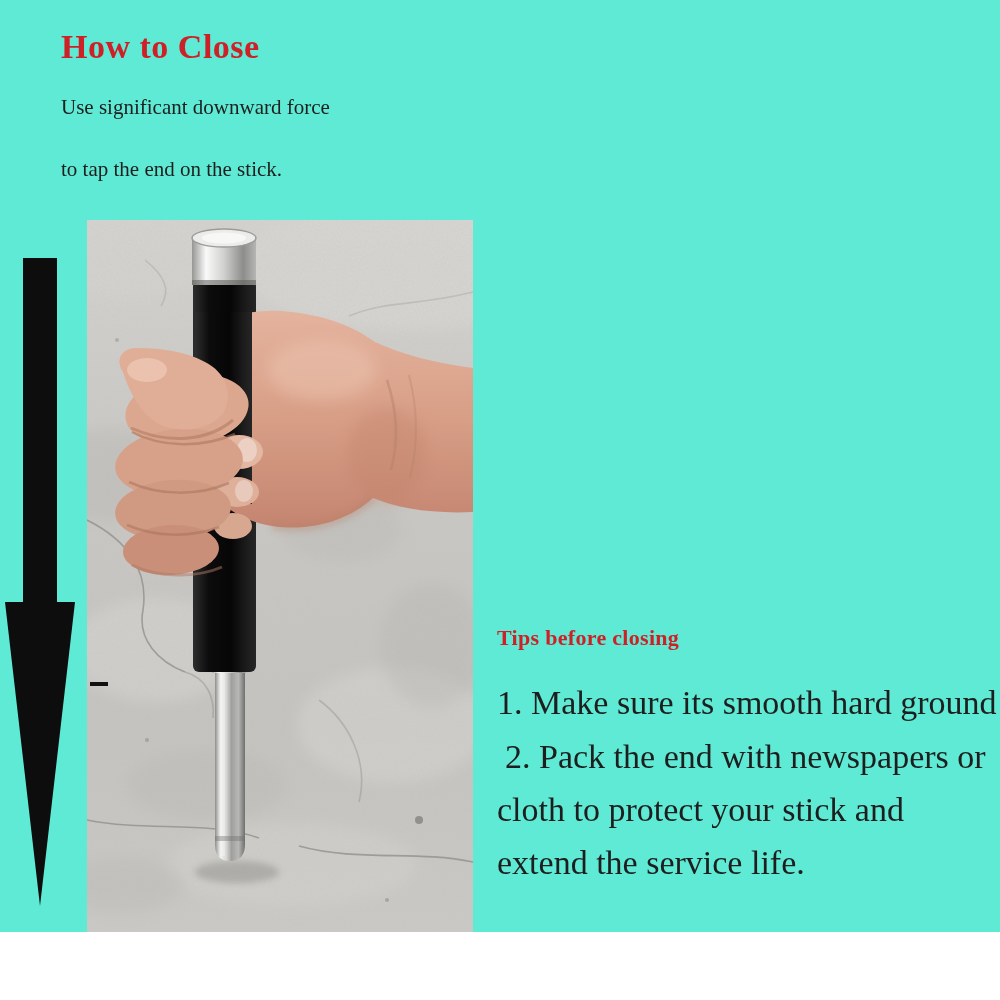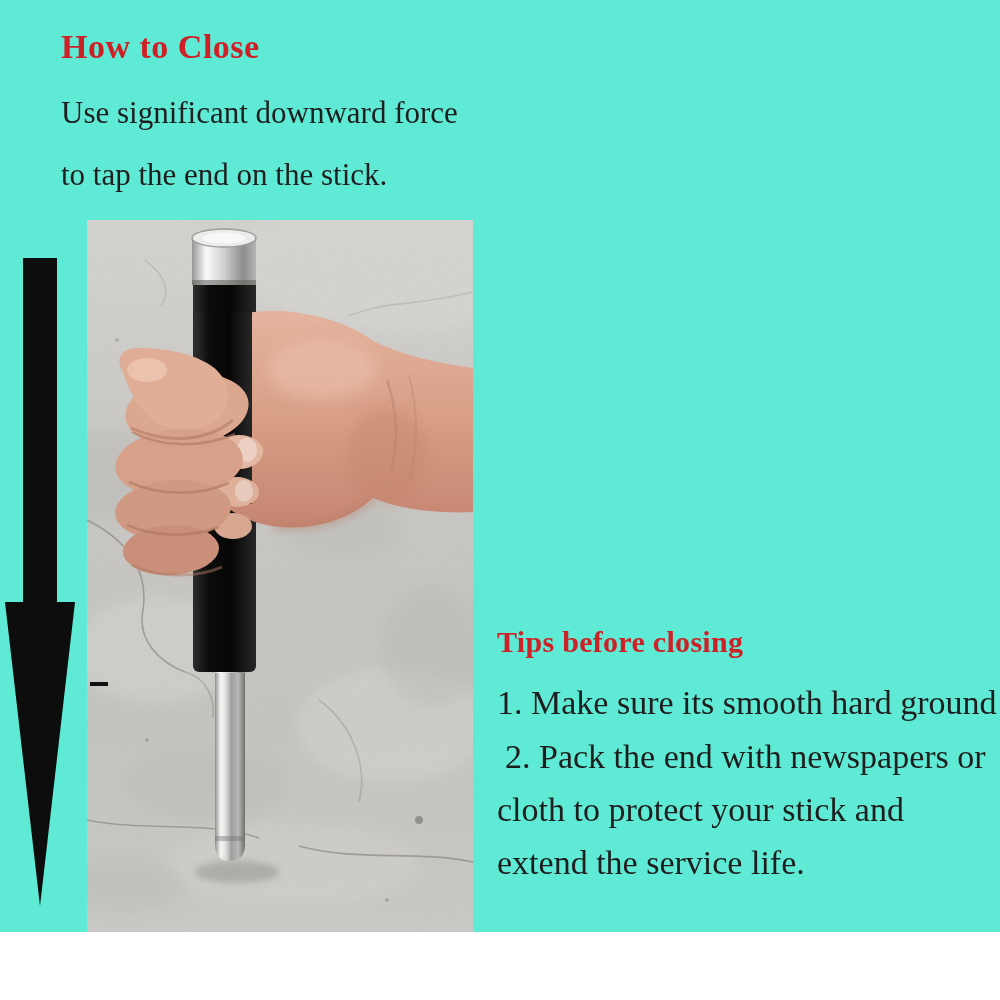--- a/index.html
+++ b/index.html
@@ -7,24 +7,24 @@
     position:relative;width:1000px;height:932px;background:#5eead4;overflow:hidden;
     font-family:Liberation Serif, serif;
   }
   .headline-title{
     position:absolute;left:61px;top:30px;font-size:34px;font-weight:700;
     color:#ce2127;line-height:1;letter-spacing:0.5px;white-space:nowrap;
   }
   .headline-line1{position:absolute;left:61px;top:97px;}
   .headline-line2{position:absolute;left:61px;top:159px;}
   .body-text{
-    font-size:31px;color:#1e1e1e;line-height:1;white-space:nowrap;position:absolute;
+    font-size:21px;color:#1e1e1e;line-height:1;white-space:nowrap;position:absolute;
   }
   .tips-title{
-    position:absolute;left:497px;top:627px;font-size:30px;font-weight:700;
+    position:absolute;left:497px;top:627px;font-size:22px;font-weight:700;
     color:#ce2127;line-height:1;letter-spacing:0.3px;white-space:nowrap;
   }
   .tips-line{font-size:34px;color:#1e1e1e;line-height:1;white-space:nowrap;position:absolute;left:497px;}
   .tips-line-0{top:686px;}
   .tips-line-1{top:740px;margin-left:8px;}
   .tips-line-2{top:793px;}
   .tips-line-3{top:846px;}
   .down-arrow{position:absolute;left:0px;top:258px;width:80px;height:650px;}
   .tick-dash{position:absolute;left:90px;top:682px;width:18px;height:4px;background:#111;z-index:3;}
   .photo-wrap{position:absolute;left:87px;top:220px;width:386px;height:721px;z-index:1;}

